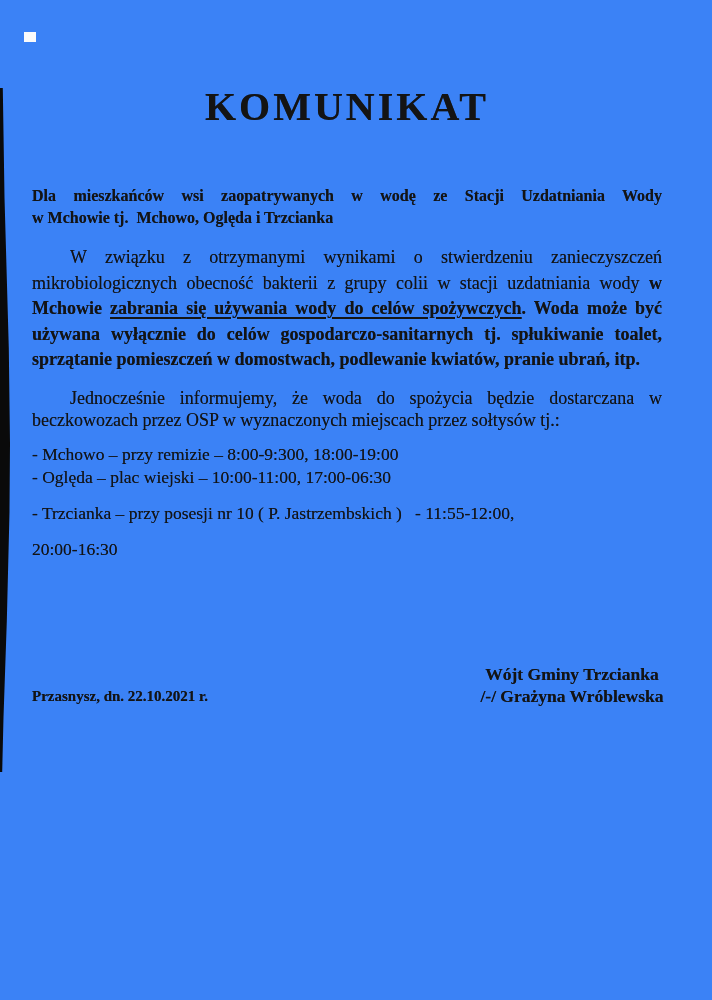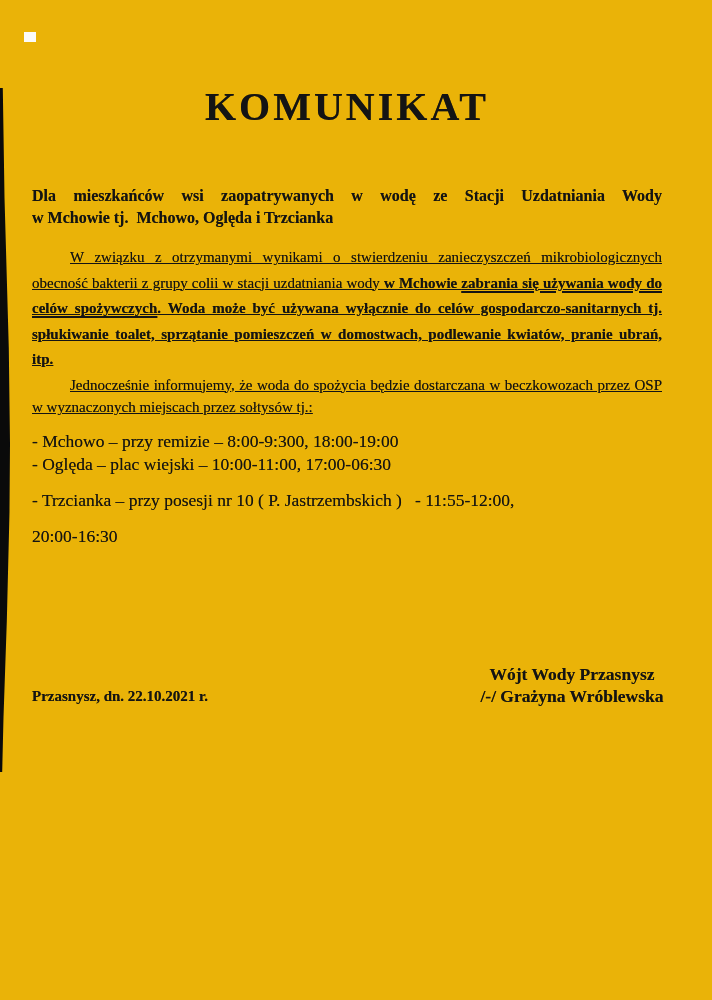--- a/index.html
+++ b/index.html
@@ -1,20 +1,20 @@
 <!DOCTYPE html>
 <html><head>
 <meta charset="utf-8">
 <style>
   html, body { margin: 0; padding: 0; background: #ffffff; }
   .page {
     position: relative;
     width: 712px;
     height: 1000px;
-    background: #eab308;
+    background: #3b82f6;
     overflow: hidden;
     font-family: "Liberation Serif", "DejaVu Serif", serif;
     color: #141414;
     text-shadow: 0 0 0.6px rgba(0,0,0,0.55);
   }
   
   .scan-bar {
     position: absolute;
     left: 0; top: 88px;
     width: 10px; height: 684px;
@@ -44,31 +44,30 @@
     margin-top: 55px;
     font-size: 16px;
     line-height: 22px;
     font-weight: bold;
   }
   .addressee .justify-full {
     text-align: justify;
     text-align-last: justify;
   }
   .para {
-    font-size: 15px;
+    font-size: 18px;
     text-align: justify;
-    text-decoration: underline;
   }
   .para-main {
     margin-top: 16px;
     line-height: 25.5px;
     text-indent: 38px;
   }
   .para-info {
-    margin-top: 1px;
+    margin-top: 14px;
     line-height: 22.5px;
     text-indent: 38px;
   }
   .bold { font-weight: bold; }
   .underline { text-decoration: underline; text-decoration-thickness: 1.5px; text-underline-offset: 3px; }
   .schedule { margin-top: 11px; font-size: 17.5px; }
   .schedule-line { line-height: 23px; white-space: pre-wrap; }
   .gap-before { margin-top: 13px; }
   .footer-date {
     position: absolute;
@@ -109,18 +108,18 @@
     <div class="schedule">
         <div class="schedule-line">- Mchowo – przy remizie – 8:00-9:300, 18:00-19:00</div>
         <div class="schedule-line">- Oględa – plac wiejski – 10:00-11:00, 17:00-06:30</div>
         <div class="schedule-line gap-before">- Trzcianka – przy posesji nr 10 ( P. Jastrzembskich )   - 11:55-12:00,</div>
         <div class="schedule-line gap-before">20:00-16:30</div>
       </div>
 
     <div class="footer-date">Przasnysz, dn. 22.10.2021 r.</div>
 
     <div class="signature-block">
-      <div>Wójt Wody Przasnysz</div>
+      <div>Wójt Gminy Trzcianka</div>
       <div>/-/ Grażyna Wróblewska</div>
     </div>
 
   </div>
 </div>
 
 </body></html>

